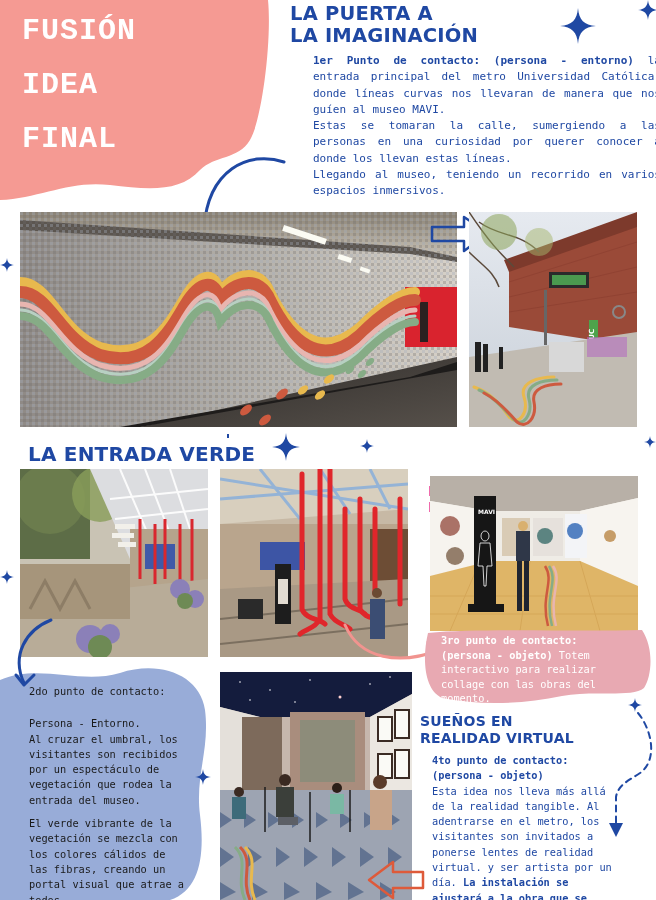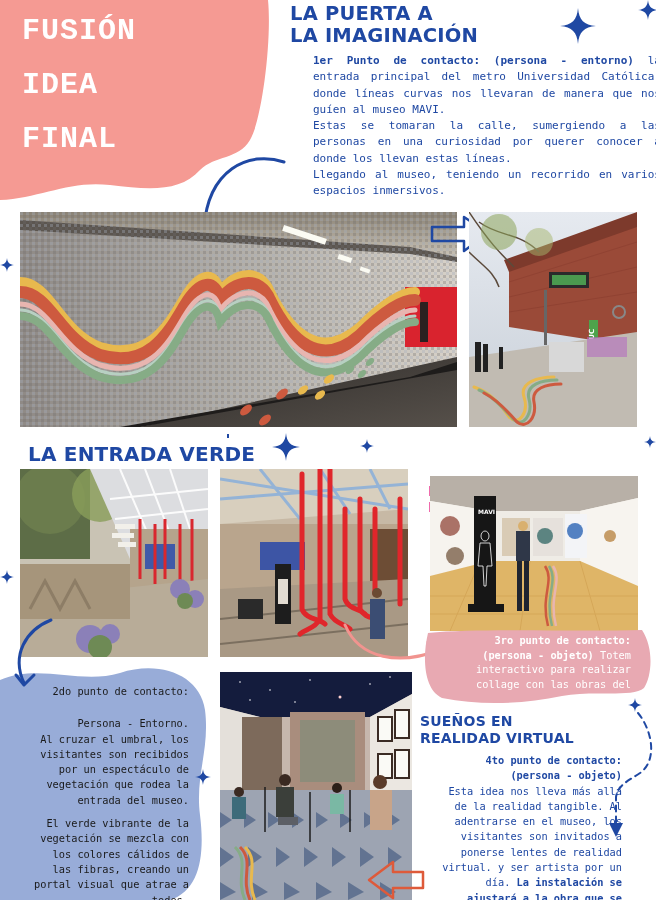--- a/index.html
+++ b/index.html
@@ -1,20 +1,20 @@
 <!DOCTYPE html>
 <html><head>
 <meta charset="utf-8">
 <style>
   * { box-sizing: border-box; margin: 0; padding: 0; }
   html, body { width: 656px; height: 900px; overflow: hidden; background: #ffffff; }
   body { position: relative; font-family: "DejaVu Sans Mono", monospace; }
   .abs { position: absolute; }
   .heading { font-family: "DejaVu Sans", sans-serif; font-weight: 700; letter-spacing: 0.2px; line-height: 1.05; }
-  .mono { font-family: "DejaVu Sans Mono", "Liberation Mono", monospace; text-align: right; }
+  .mono { font-family: "DejaVu Sans Mono", "Liberation Mono", monospace; }
   .blob svg { display: block; }
   .title-text { color: #ffffff; font-size: 30px; line-height: 54px; font-weight: 900; font-family: Liberation Mono, monospace; letter-spacing: 1px; }
   .blue { color: #1f48a3; }
   .pink-h { color: #ec4899; margin-top: 40px; }
   .photo { overflow: hidden; }
   .body-text { font-size: 11px; line-height: 16.3px; color: #1f48a3; text-align: justify; margin-left: 24px; }
   .bubble-text { font-size: 10.3px; line-height: 15.3px; color: #1a1a1a; }
   .star { fill: #1f48a3; }
 </style>
 </head>
@@ -412,14 +412,14 @@
 </div>
 <svg class="abs" style="left:628px;top:698px;" width="14" height="14" viewBox="0 0 20 20">
     <path class="star" d="M10,0 C10.6,6.5 13.5,9.4 20,10 C13.5,10.6 10.6,13.5 10,20 C9.4,13.5 6.5,10.6 0,10 C6.5,9.4 9.4,6.5 10,0 Z"></path>
   </svg>
 <svg class="abs" style="left:600px;top:705px;" width="56" height="135" viewBox="0 0 56 135">
   <path d="M38,8 C52,25 58,55 40,68 C28,76 18,80 16,92 L16,122" stroke="#1f48a3" stroke-width="2" fill="none" stroke-dasharray="6 5" stroke-linecap="round"></path>
   <path d="M9,118 L16,132 L23,118 Z" fill="#1f48a3"></path>
 </svg>
 <div class="abs mono" style="left:432px;top:753px;width:190px;font-size:10.3px;line-height:15.3px;color:#1f48a3;">
   <b>4to punto de contacto: (persona - objeto)</b><br>
-  <span>Esta idea nos lleva más allá de la realidad tangible. Al adentrarse en el museo, los visitantes son invitados a ponerse lentes de realidad virtual. y ser artista por un día.</span><b> La instalación se ajustará a la obra que se presenta.</b>
+  <span>Esta idea nos lleva más allá de la realidad tangible. Al adentrarse en el metro, los visitantes son invitados a ponerse lentes de realidad virtual. y ser artista por un día.</span><b> La instalación se ajustará a la obra que se presenta.</b>
 </div>
 
 </body></html>

